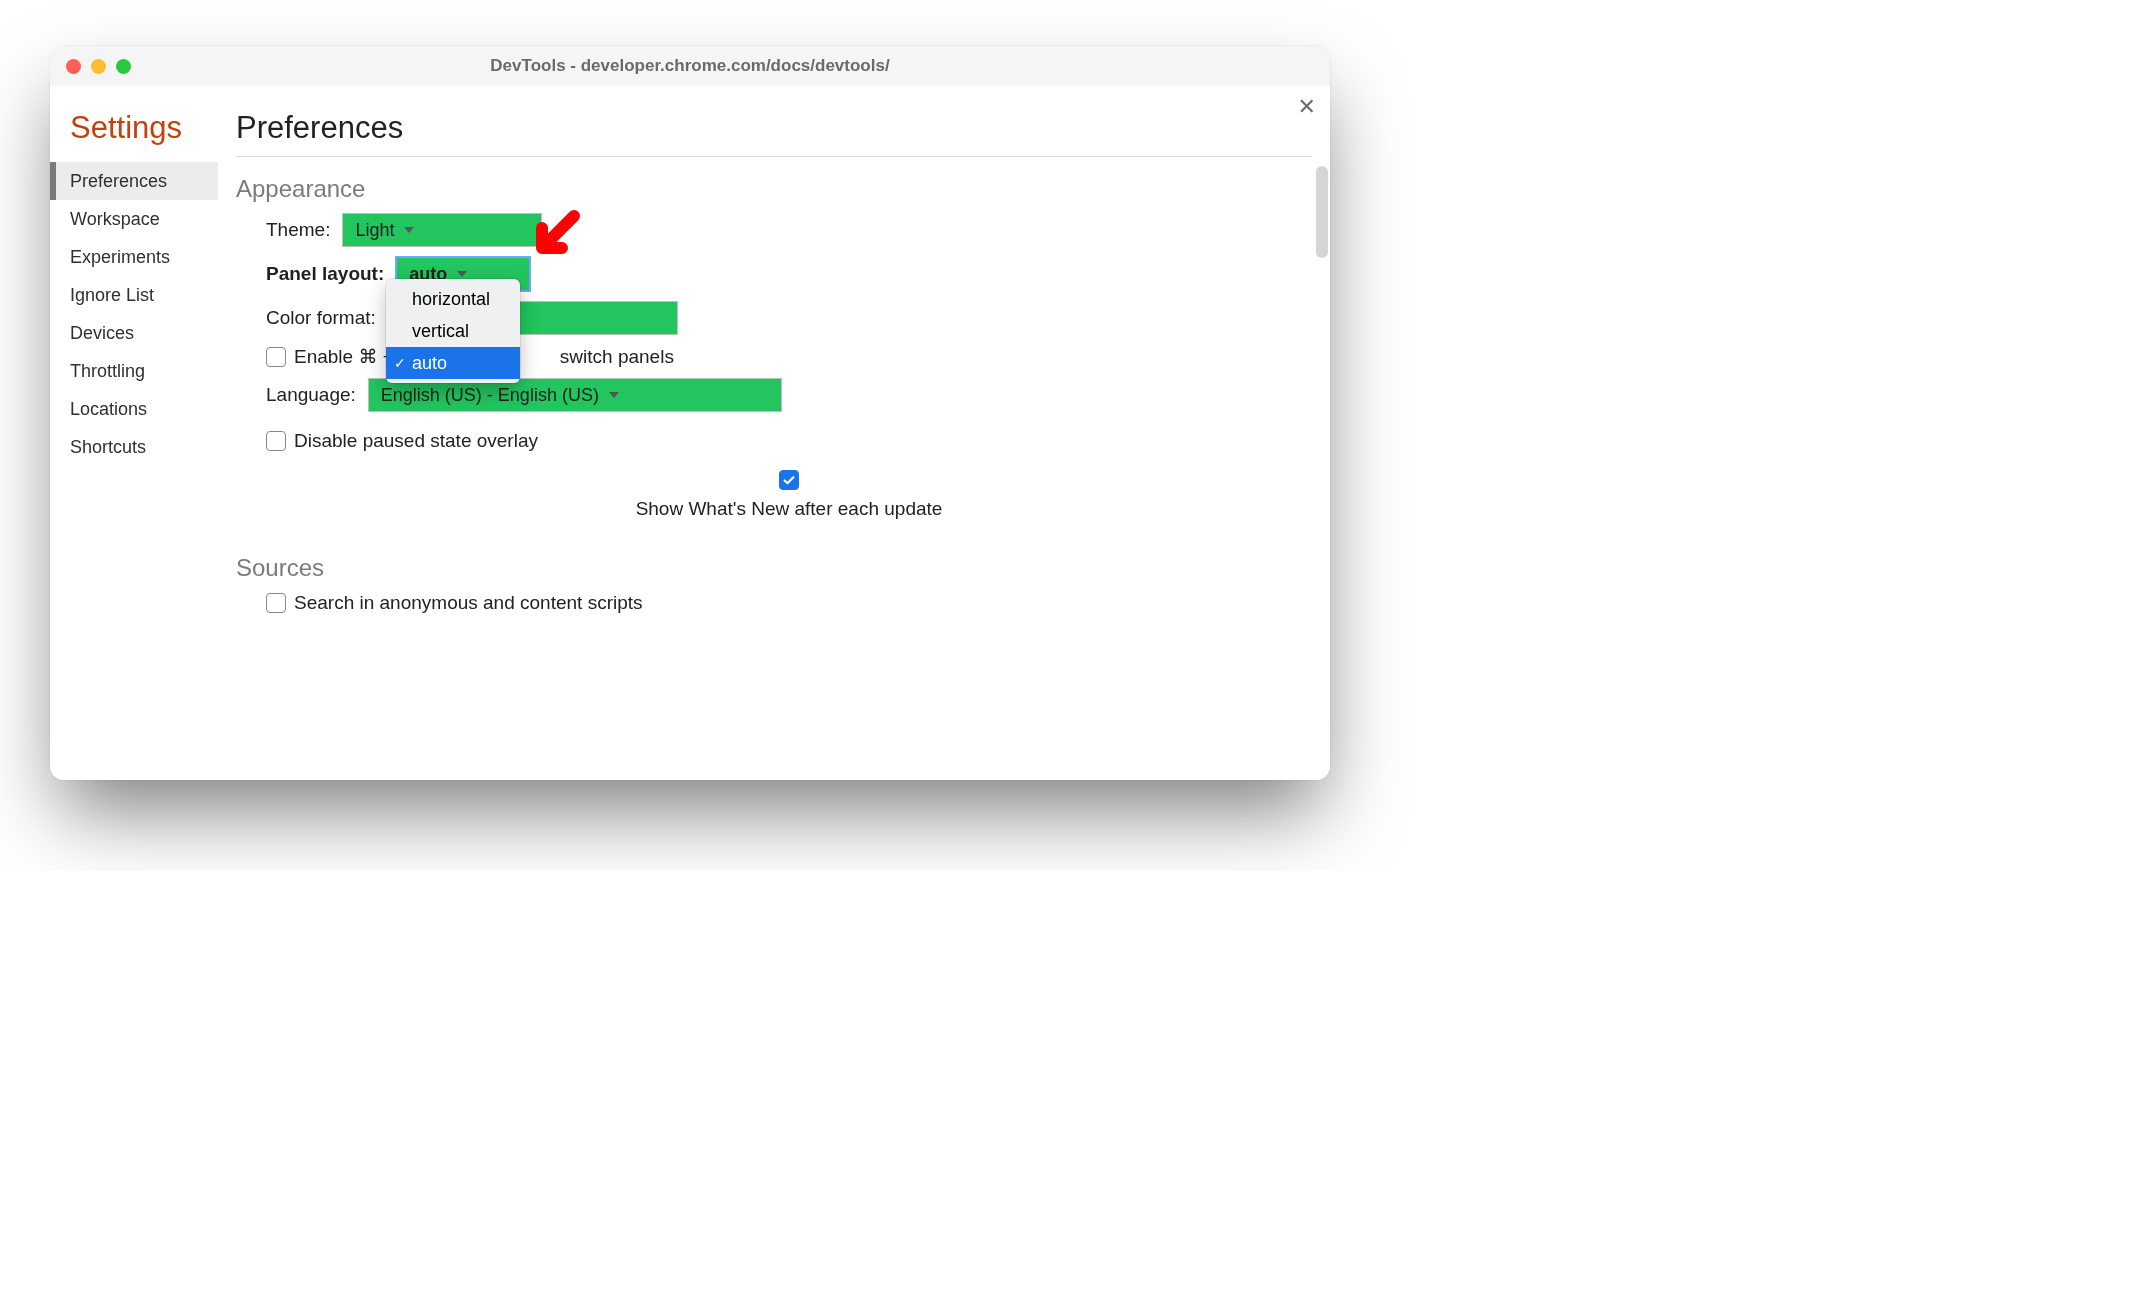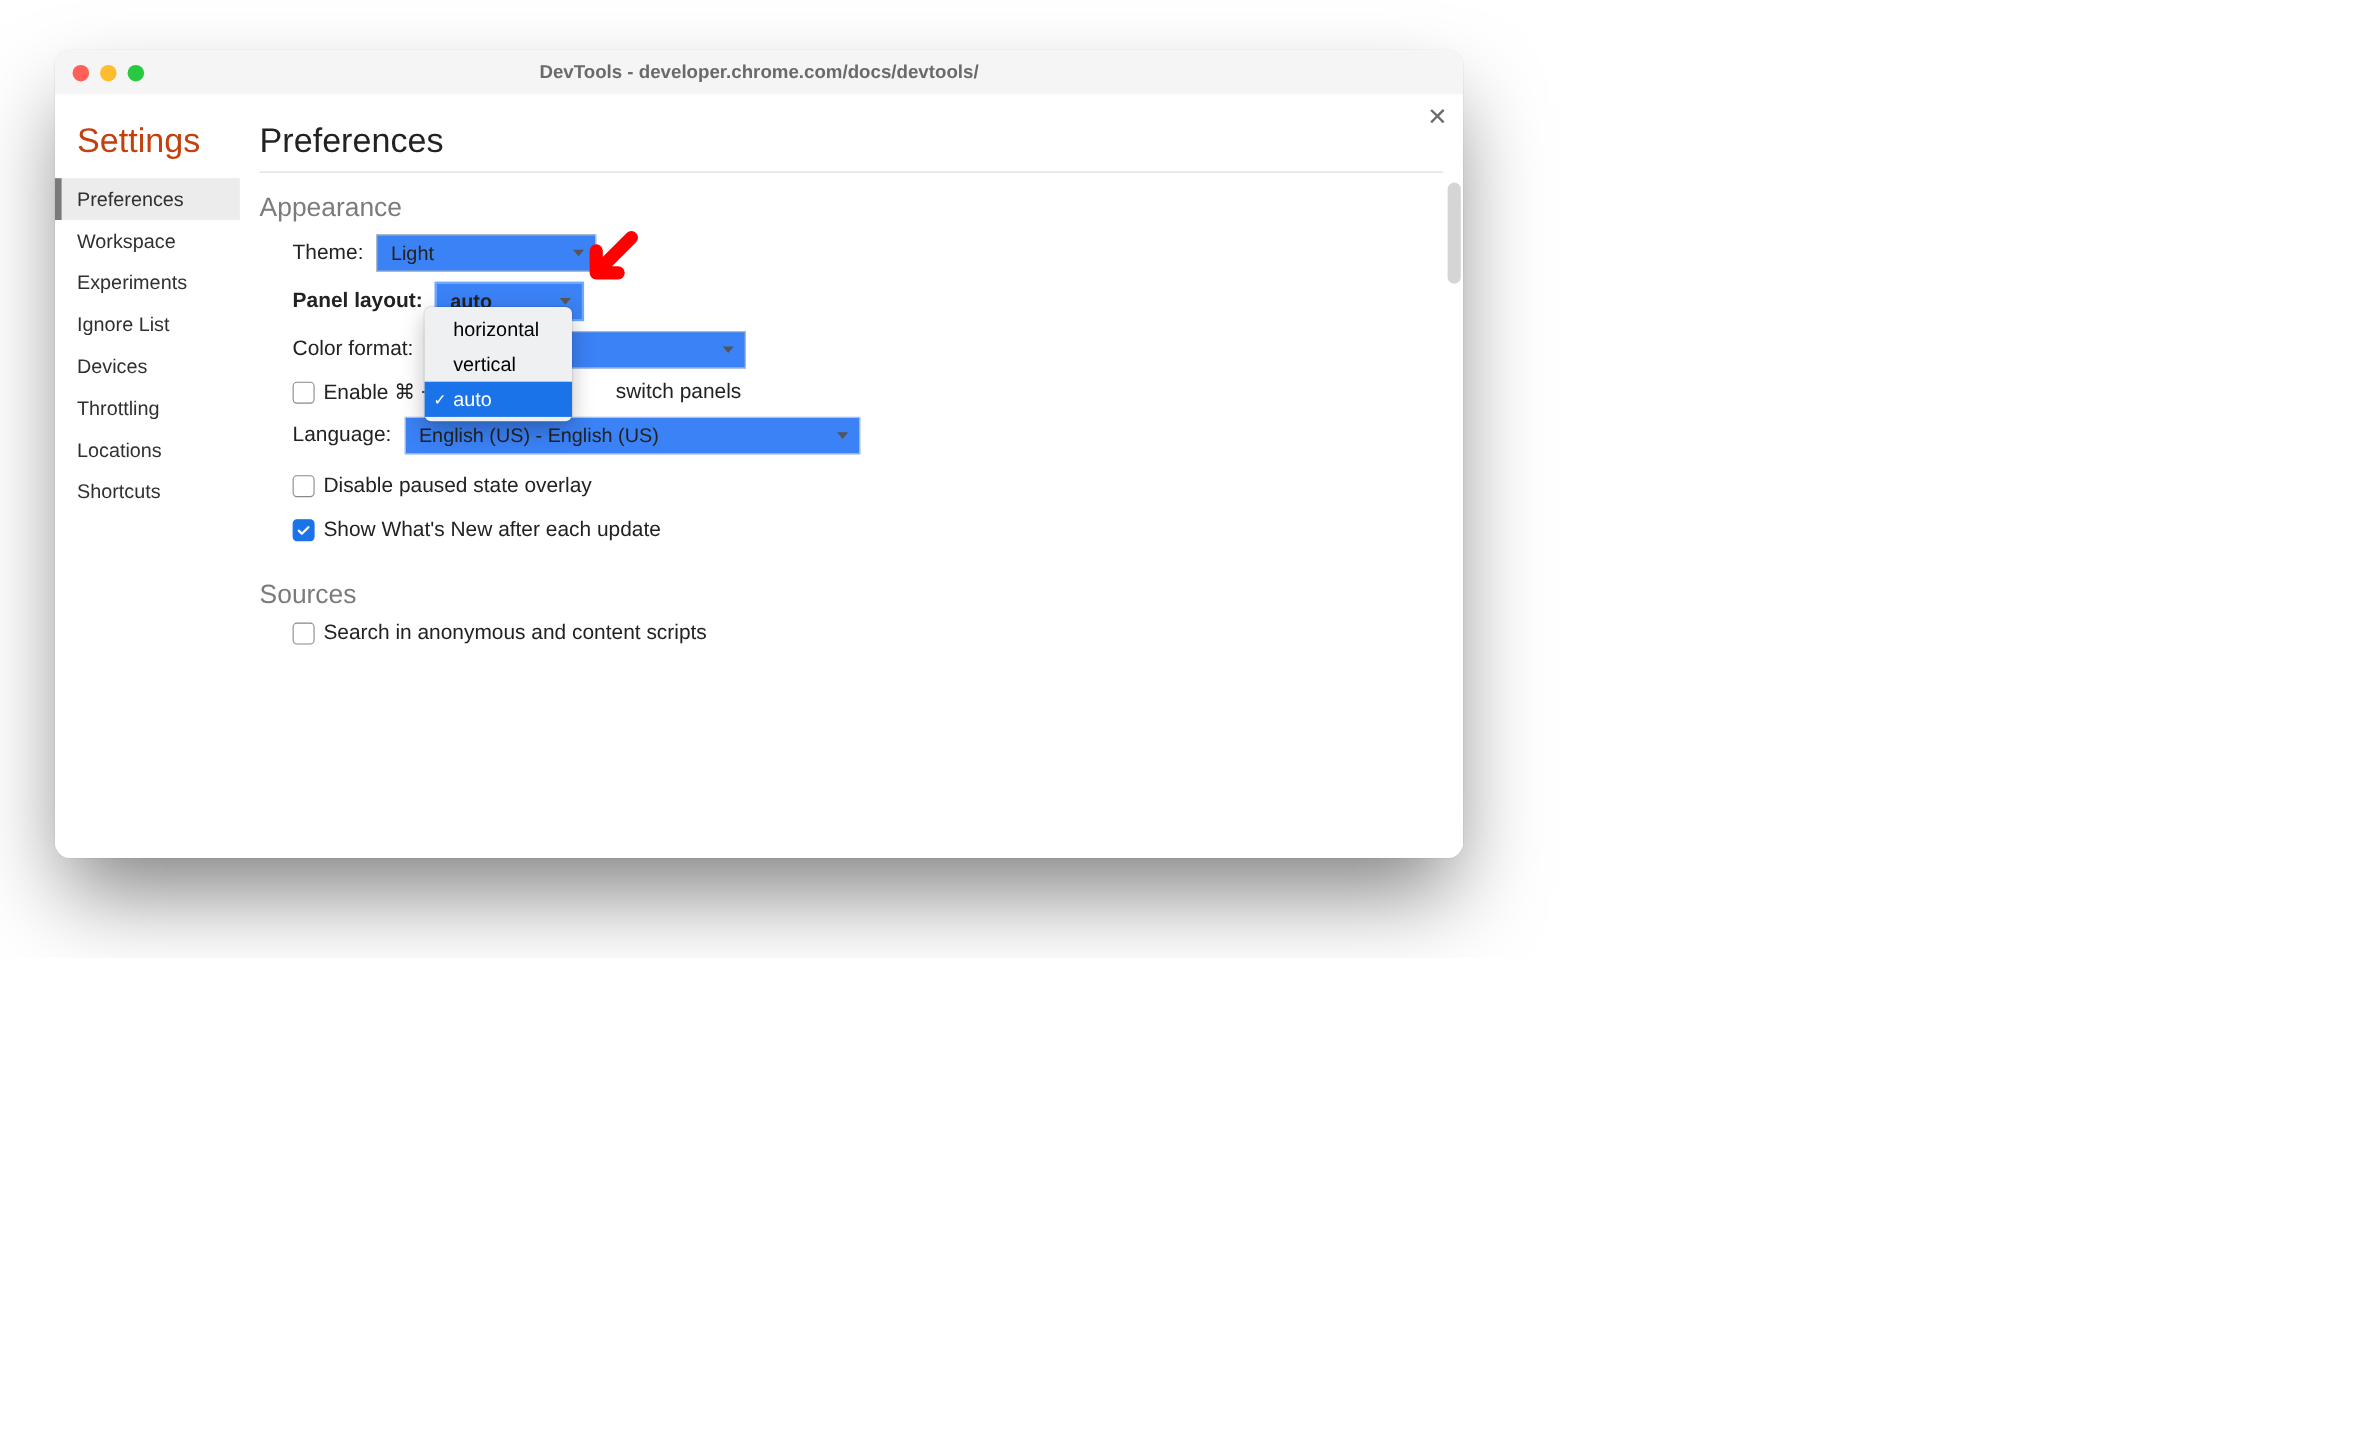--- a/index.html
+++ b/index.html
@@ -29,21 +29,21 @@
   .side-item.sel { background:#ececec; position:relative;}
   .side-item.sel::before { content:""; position:absolute; left:0; top:0; bottom:0; width:6px; background:#7a7a7a;}
 
   
   .main { flex:1; padding:24px 18px 0 18px; position:relative; overflow:hidden;}
   .main h1 { font-size:31px; font-weight:400; margin:0 0 10px 0; color:#222;}
   .hr { border:none; border-top:1px solid #d9d9d9; margin:0 0 14px 0;}
   h2.sec { font-size:24px; font-weight:400; color:#7b7b7b; margin:18px 0 10px 0;}
   .row { display:flex; align-items:center; margin:10px 0 10px 30px; font-size:19px; color:#222;}
   .row .lab { margin-right:12px;}
-  .sel-box { display:flex; align-items:center; justify-content:space-between; height:34px; border:1px solid #bfbfbf; background:#3b82f6; padding:0 10px 0 12px; font-size:18px; color:#222; cursor:pointer; position:relative;}
+  .sel-box { display:flex; align-items:center; height:34px; border:1px solid #bfbfbf; background:#22c55e; padding:0 10px 0 12px; font-size:18px; color:#222; cursor:pointer; position:relative;}
   .sel-box .car { width:0;height:0;border-left:5px solid transparent;border-right:5px solid transparent;border-top:6px solid #555; margin-left:10px;}
   .sel-box.focused { outline:2px solid #6fa8ff; outline-offset:-1px; border-color:#6fa8ff;}
   .sel-theme { width:200px;}
   .sel-panel { width:134px;}
   .sel-color { width:290px;}
   .sel-lang  { width:414px;}
 
   .chk-row { display:flex; align-items:center; margin:10px 0 10px 30px; font-size:19px; color:#222; gap:8px;}
   .chk { width:20px; height:20px; border:1.5px solid #888; border-radius:4px; background:#fff; display:flex; align-items:center; justify-content:center; cursor:pointer;}
   .chk.checked { background:#1a73e8; border-color:#1a73e8;}
@@ -151,21 +151,21 @@
           <span>English (US) - English (US)</span>
           <span class="car"></span>
         </div>
       </div>
 
       <div class="chk-row" style="margin-top:18px;">
         <div class="chk"></div>
         <span>Disable paused state overlay</span>
       </div>
 
-      <div class="chk-row" style="margin-top:18px;">
+      <div class="chk-row" style="margin-top:18px;flex-direction:column;">
         <div class="chk checked">
           <svg viewBox="0 0 16 16">
               <path d="M3 8.5 L6.2 11.7 L13 4.9" stroke="#fff" stroke-width="2.4" fill="none" stroke-linecap="round" stroke-linejoin="round"></path>
             </svg>
         </div>
         <span>Show What's New after each update</span>
       </div>
 
       <h2 class="sec" style="margin-top:34px;">Sources</h2>
 

